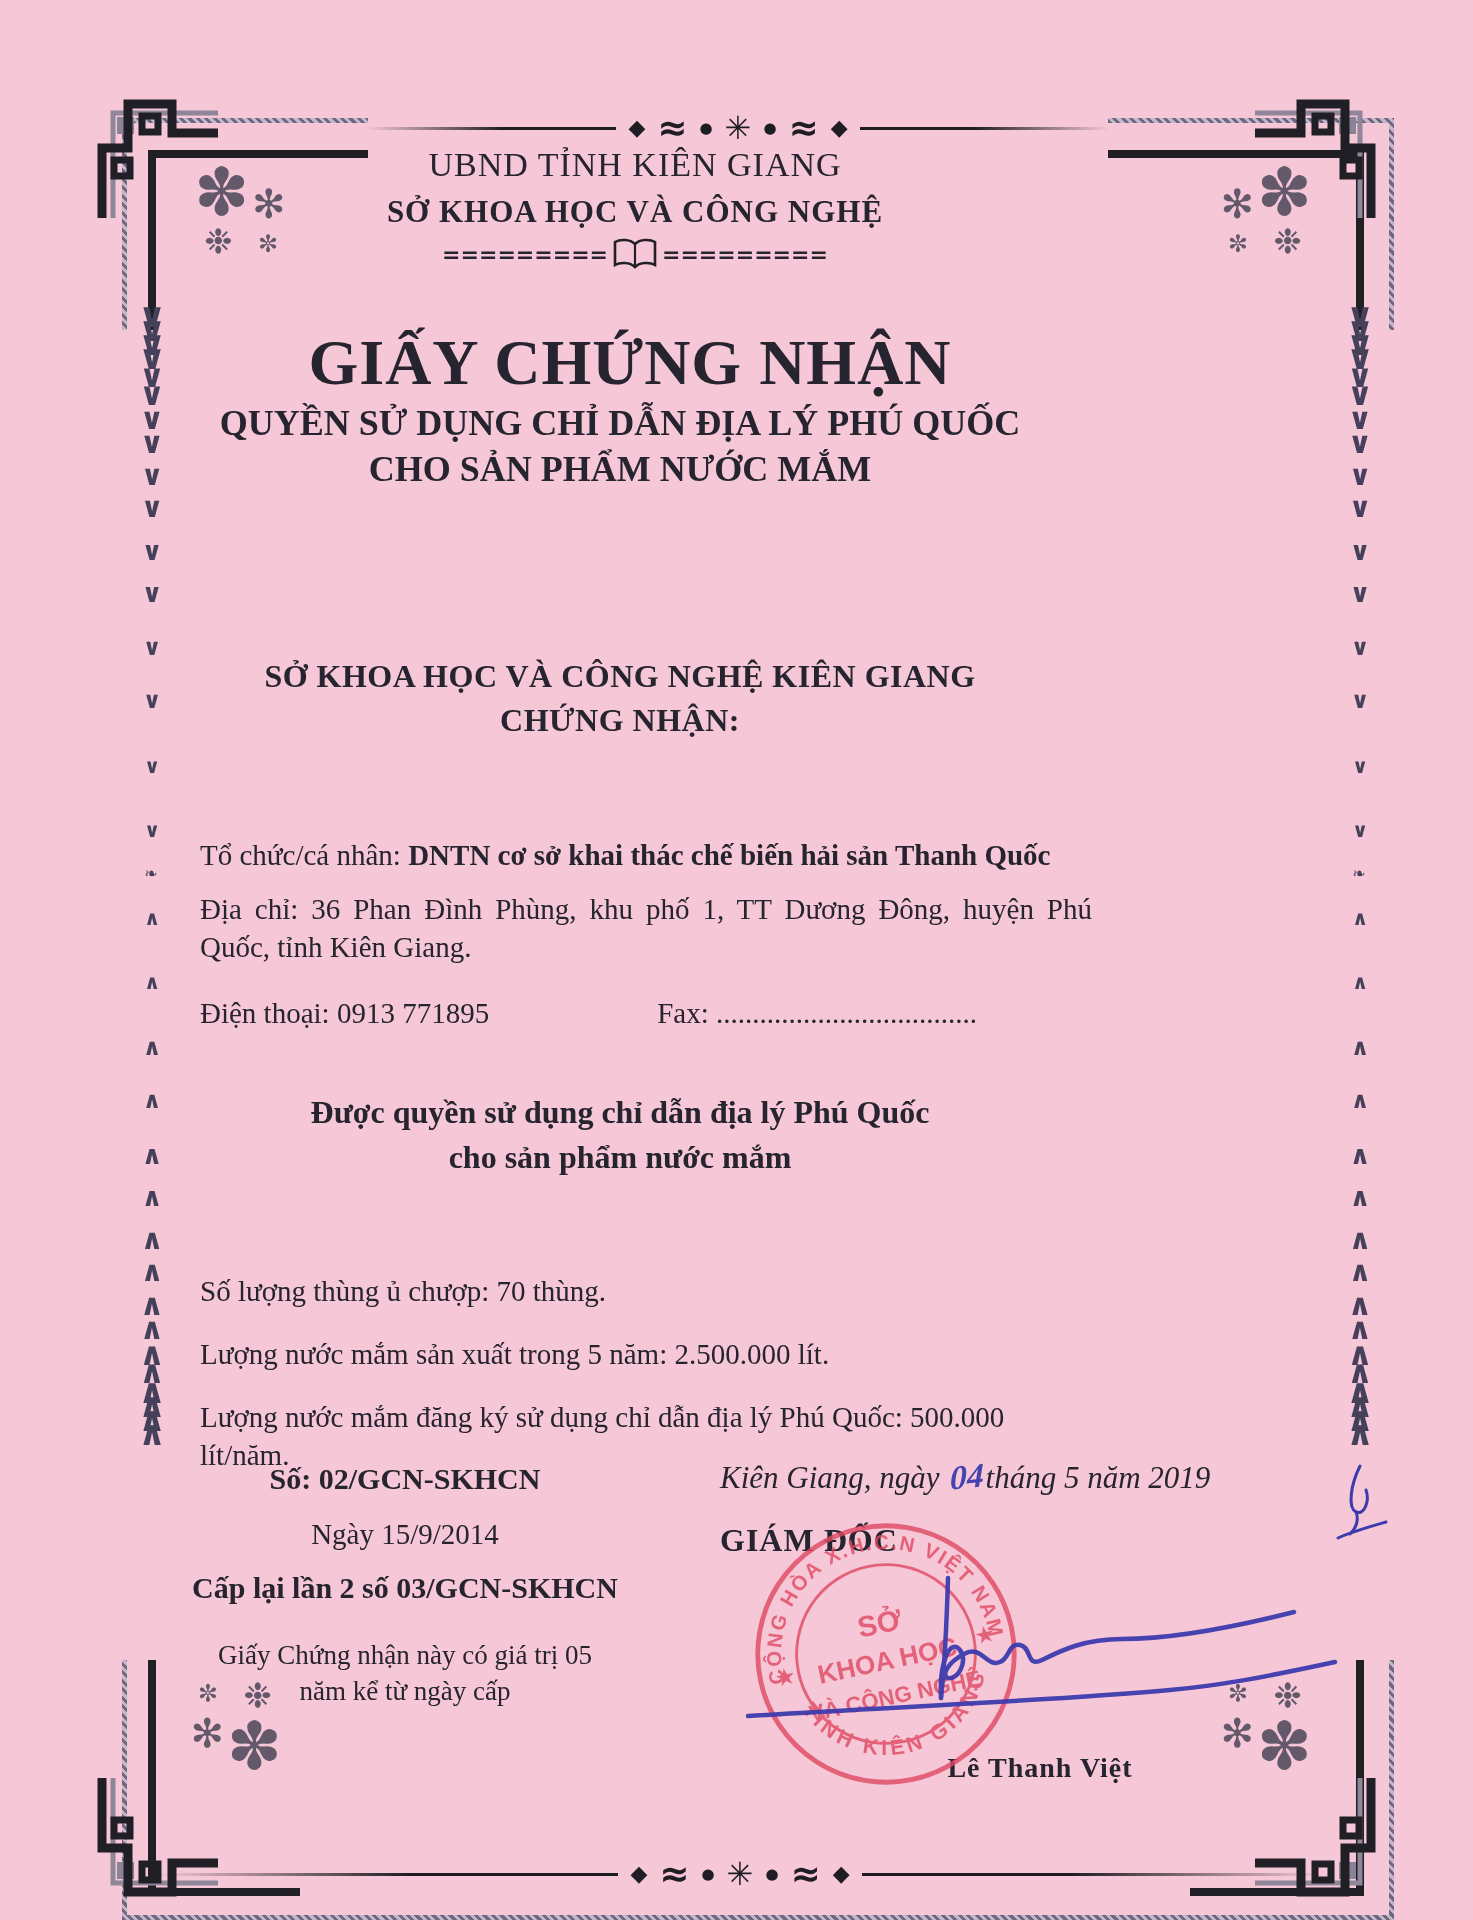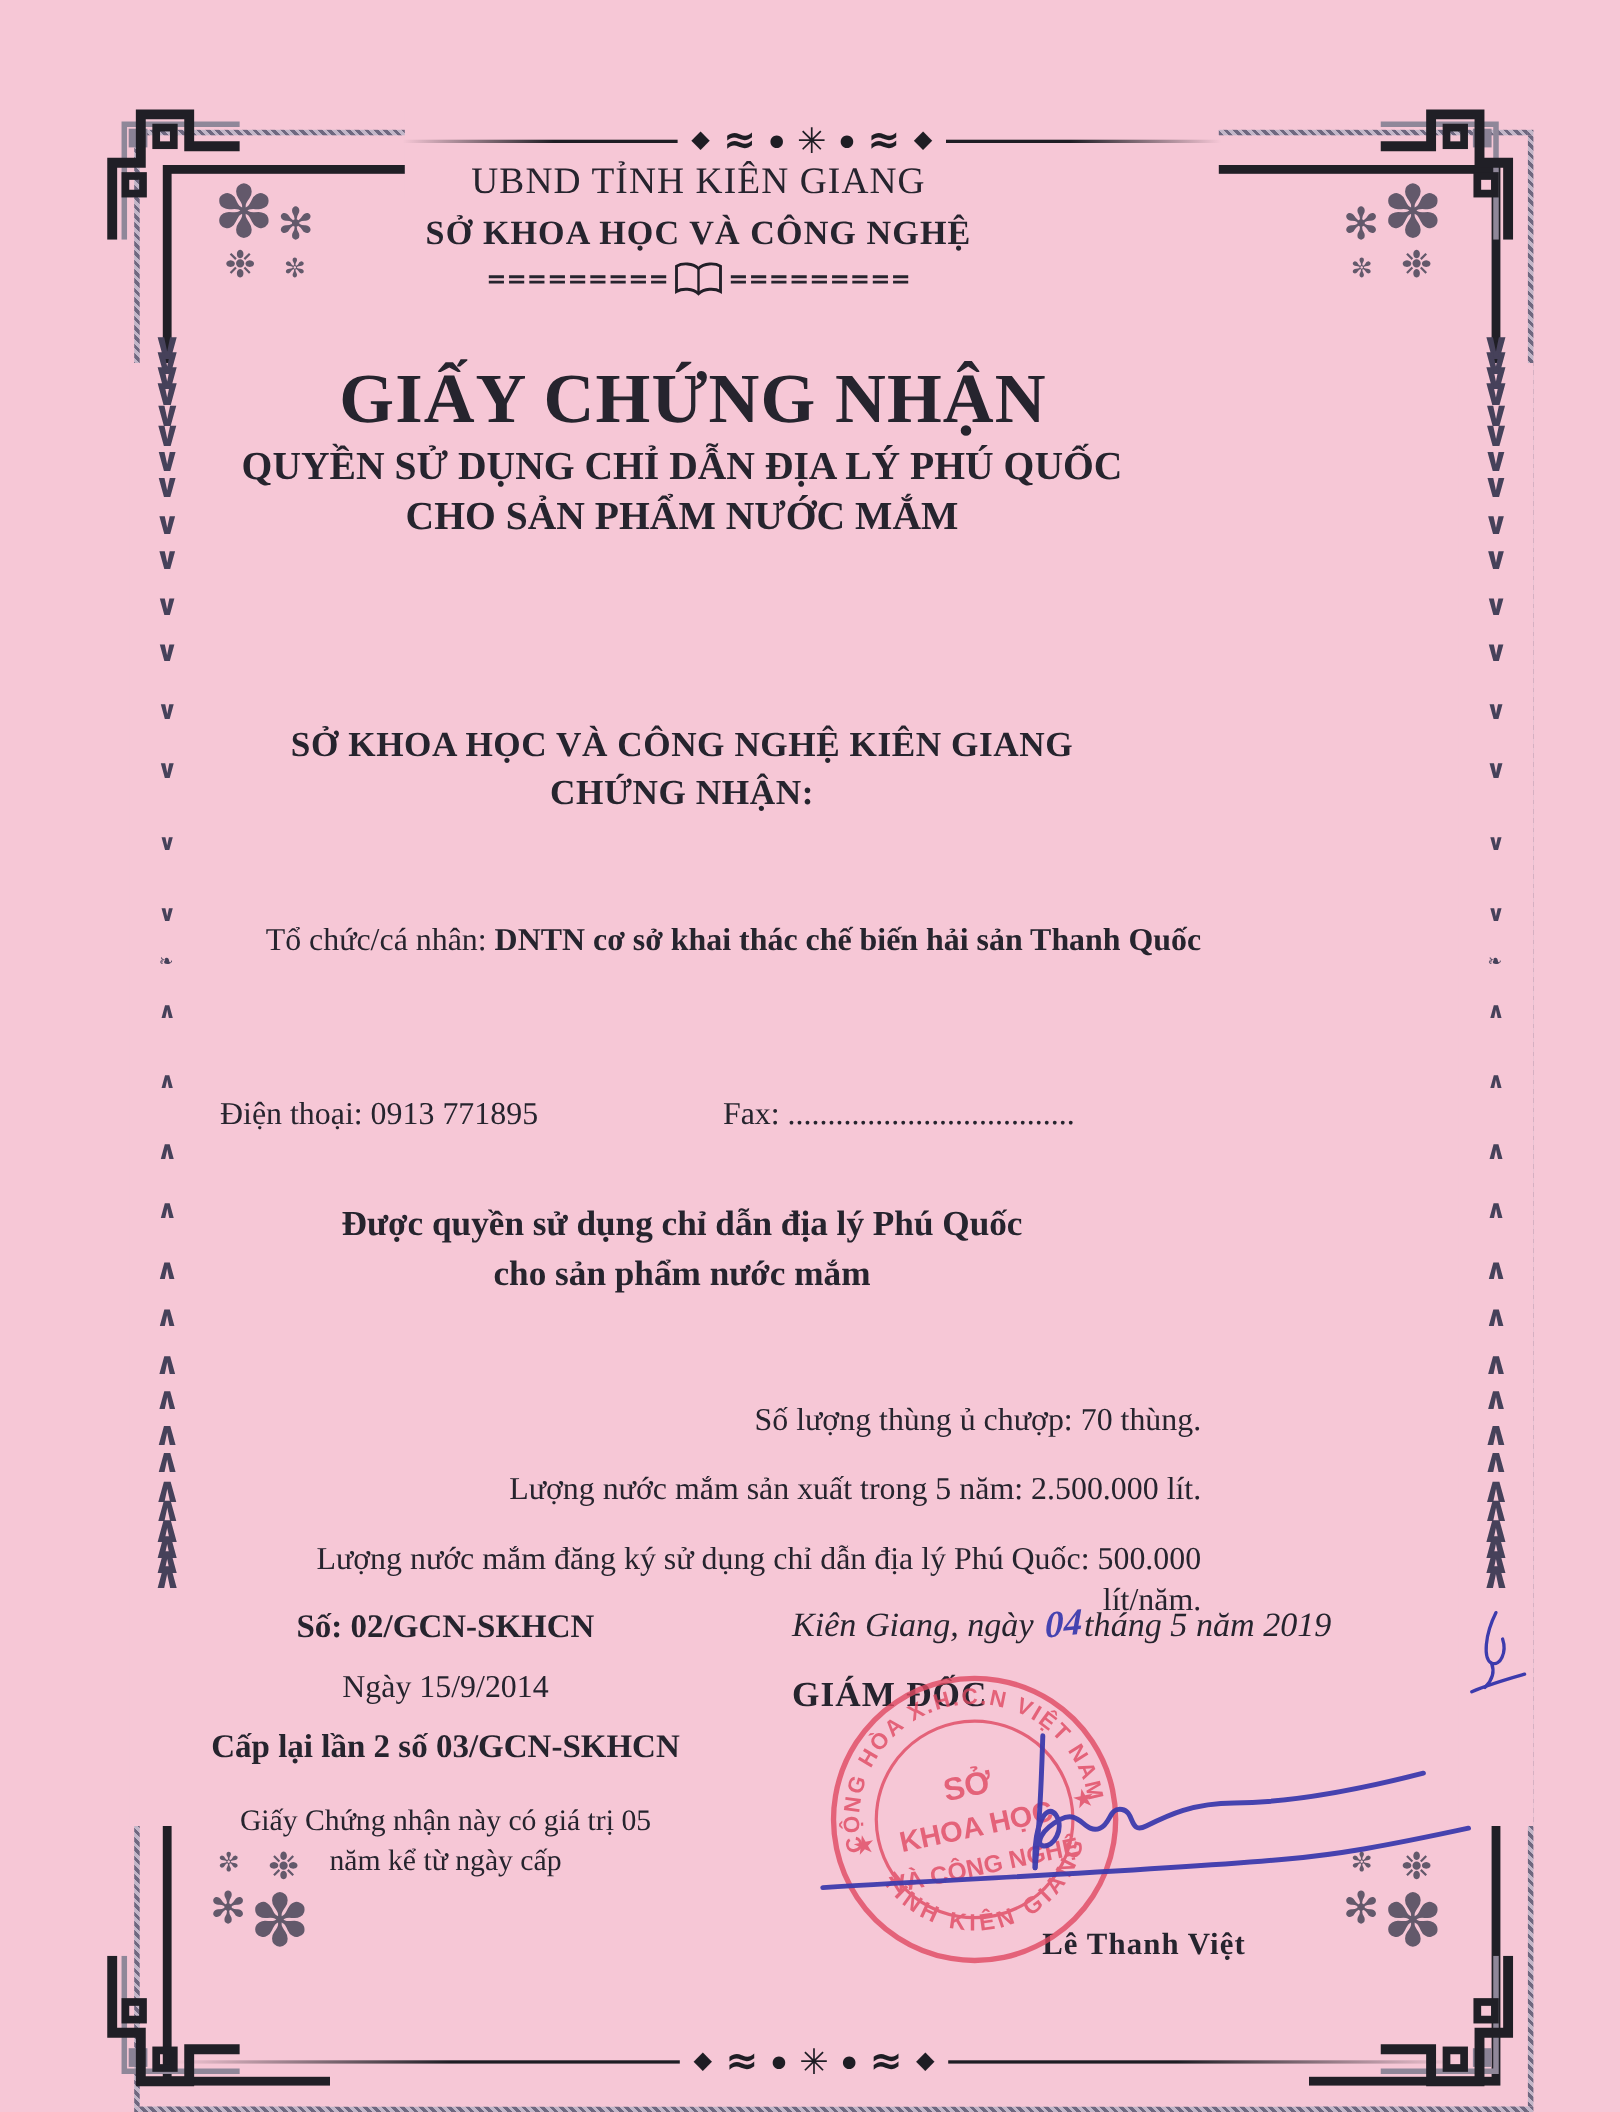--- a/index.html
+++ b/index.html
@@ -67,21 +67,21 @@
   .org-parent{font-size:34px;letter-spacing:1px;}
   .org-name{font-size:31px;font-weight:bold;margin-top:10px;letter-spacing:1px;}
   .divider{margin-top:8px;display:flex;justify-content:center;align-items:center;
     font-family:"DejaVu Sans",sans-serif;font-size:22px;font-weight:bold;letter-spacing:0;}
   .divider svg{margin:0 4px;}
   .title-main{left:140px;top:326px;width:980px;font-size:64px;font-weight:bold;letter-spacing:1px;}
   .title-sub1{left:140px;top:402px;width:960px;font-size:36px;font-weight:bold;}
   .title-sub2{left:140px;top:448px;width:960px;font-size:36px;font-weight:bold;}
   .cert-1{left:140px;top:658px;width:960px;font-size:32px;font-weight:bold;letter-spacing:.5px;}
   .cert-2{left:140px;top:702px;width:960px;font-size:32px;font-weight:bold;letter-spacing:.5px;}
-  .body-line{left:200px;width:892px;font-size:29px;line-height:1.32;text-align:right;}
+  .body-line{left:200px;width:892px;font-size:29px;line-height:1.32;}
   .line-org{top:836px;white-space:nowrap;}
   .line-addr{top:890px;text-align:justify;}
   .line-phone{top:994px;display:flex;}
   .fax-part{margin-left:168px;}
   .grant-1{left:140px;top:1094px;width:960px;font-size:32px;font-weight:bold;}
   .grant-2{left:140px;top:1139px;width:960px;font-size:32px;font-weight:bold;}
   .detail-0{top:1272px;} .detail-1{top:1335px;} .detail-2{top:1398px;}
   
   .foot-left{left:170px;top:1462px;width:470px;text-align:center;}
   .fl-num{font-size:30px;font-weight:bold;}
@@ -279,20 +279,21 @@
   <div class="abs title-sub1 ctr">QUYỀN SỬ DỤNG CHỈ DẪN ĐỊA LÝ PHÚ QUỐC</div>
   <div class="abs title-main ctr">GIẤY CHỨNG NHẬN</div>
   <div class="abs title-sub2 ctr">CHO SẢN PHẨM NƯỚC MẮM</div>
 
   <div class="abs cert-1 ctr">SỞ KHOA HỌC VÀ CÔNG NGHỆ KIÊN GIANG</div>
   <div class="abs cert-2 ctr">CHỨNG NHẬN:</div>
 
   <div class="abs body-line line-org">
     <span>Tổ chức/cá nhân: </span><b>DNTN cơ sở khai thác chế biến hải sản Thanh Quốc</b>
   </div>
+  <div class="abs body-line line-addr">Địa chỉ: 36 Phan Đình Phùng, khu phố 1, TT Dương Đông, huyện Phú Quốc, tỉnh Kiên Giang.</div>
   <div class="abs body-line line-phone">
     <span>Điện thoại: 0913 771895</span>
     <span class="fax-part"><span>Fax: </span><span>....................................</span></span>
   </div>
 
   <div class="abs grant-1 ctr">Được quyền sử dụng chỉ dẫn địa lý Phú Quốc</div>
   <div class="abs grant-2 ctr">cho sản phẩm nước mắm</div>
 
   <div class="abs body-line detail-0">Số lượng thùng ủ chượp: 70 thùng.</div>
   <div class="abs body-line detail-1">Lượng nước mắm sản xuất trong 5 năm: 2.500.000 lít.</div>

